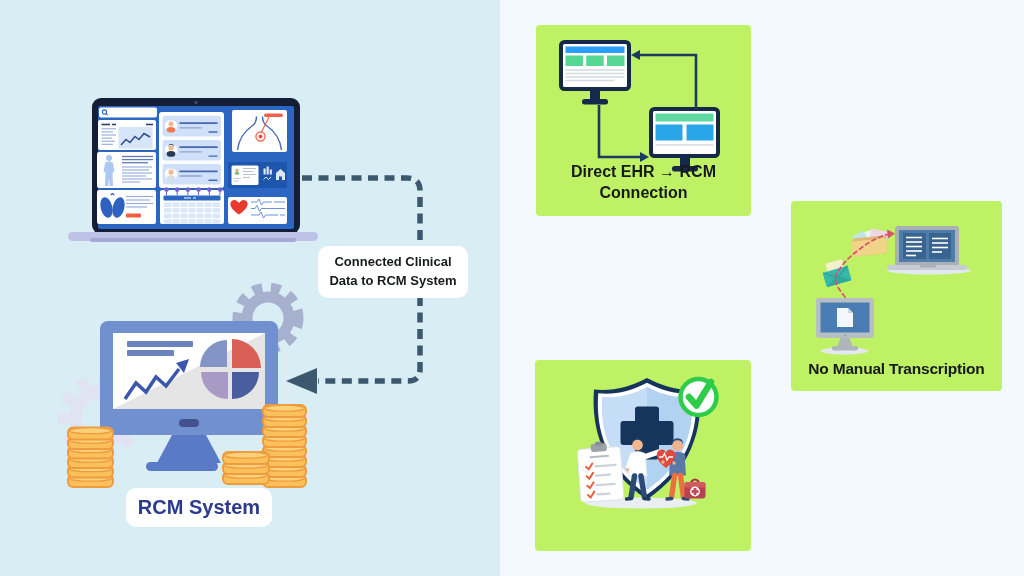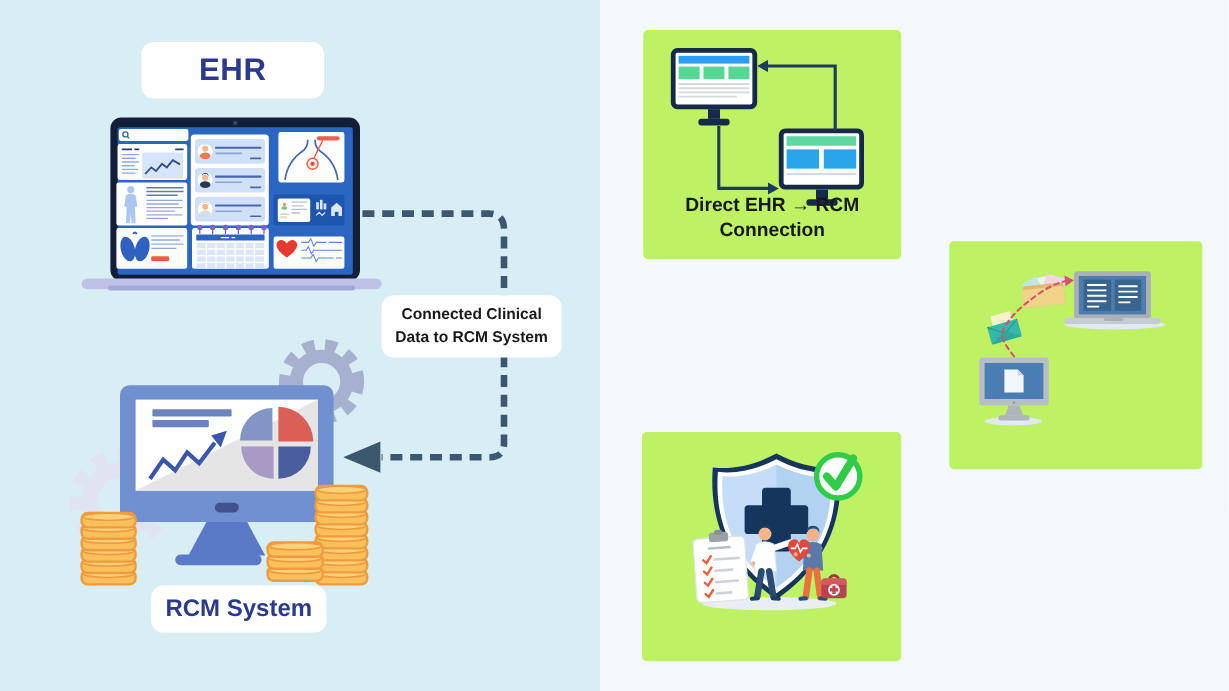--- a/index.html
+++ b/index.html
@@ -311,21 +311,20 @@
           <ellipse cx="191" cy="175.2" rx="21.5" ry="3" fill="#fbd07b" stroke="#ef9c3e" stroke-width="1.3"></ellipse>
         </g>
     </g>
   </svg>
 
   <svg class="illus connector-svg" viewBox="0 0 1024 576">
     <path d="M302,178 L407,178 Q420,178 420,191 L420,369 Q420,381 408,381 L318,381" fill="none" stroke="#3b586f" stroke-width="5.5" stroke-dasharray="10 6.5"></path>
     <polygon points="317,368 317,394 286,381" fill="#3b586f"></polygon>
   </svg>
 
-  <div class="pill pill-ehr">EHR</div>
   <div class="pill pill-rcm">RCM System</div>
   <div class="pill pill-connector">Connected Clinical Data to RCM System</div>
 
   <div class="card card-1">
     <svg style="left:8px;top:8px;width:199px;height:150px;" viewBox="0 0 199 150">
       <g>
         <rect x="17" y="9" width="68" height="47" rx="3.5" fill="#fff" stroke="#16294a" stroke-width="4"></rect>
         <rect x="21.5" y="13.5" width="59" height="6.5" fill="#2a9df4"></rect>
         <rect x="21.5" y="22.5" width="17.5" height="10.5" fill="#57d794"></rect>
         <rect x="42.2" y="22.5" width="17.5" height="10.5" fill="#57d794"></rect>
@@ -397,20 +396,21 @@
         <rect x="24.5" y="91.5" width="49" height="30" fill="#4a7db4"></rect>
         <path d="M41,97 h11 l5,5 v14 h-16 z" fill="#f3f7fb"></path>
         <polygon points="52,97 57,102 52,102" fill="#ccd7e2"></polygon>
         <circle cx="49" cy="124.5" r="1" fill="#8f969c"></circle>
         <polygon points="44.5,127 53.5,127 56.5,135 41.5,135" fill="#aeb5bb"></polygon>
         <rect x="36" y="135" width="26" height="4.5" rx="2" fill="#aeb5bb"></rect>
       </g>
       <path d="M49,86 C43,78 36,70 41,62 C45,55 51,48 60,41 C70,33 80,26 93,23" fill="none" stroke="#d94f6e" stroke-width="1.7" stroke-dasharray="4 3.5" stroke-linecap="round"></path>
       <polygon points="91,18.5 99,22.5 92,27.5" fill="#d94f6e"></polygon>
     </svg>
+    <div class="caption caption-2"><span>No Manual Transcription</span></div>
   </div>
 
   <div class="card card-3">
     <svg style="left:18px;top:6px;width:180px;height:152px;" viewBox="0 0 180 152">
       <defs>
         <path id="shieldP" d="M94,12 C112,21.5 130,25.5 147,23.5 C150,64 138,103.5 94,133.5 C50,103.5 38,64 41,23.5 C58,25.5 76,21.5 94,12 Z"></path>
         <clipPath id="shieldClip">
             <use href="#shieldP" transform="translate(94 70) scale(0.845) translate(-94 -70)"></use>
           </clipPath>
       </defs>

